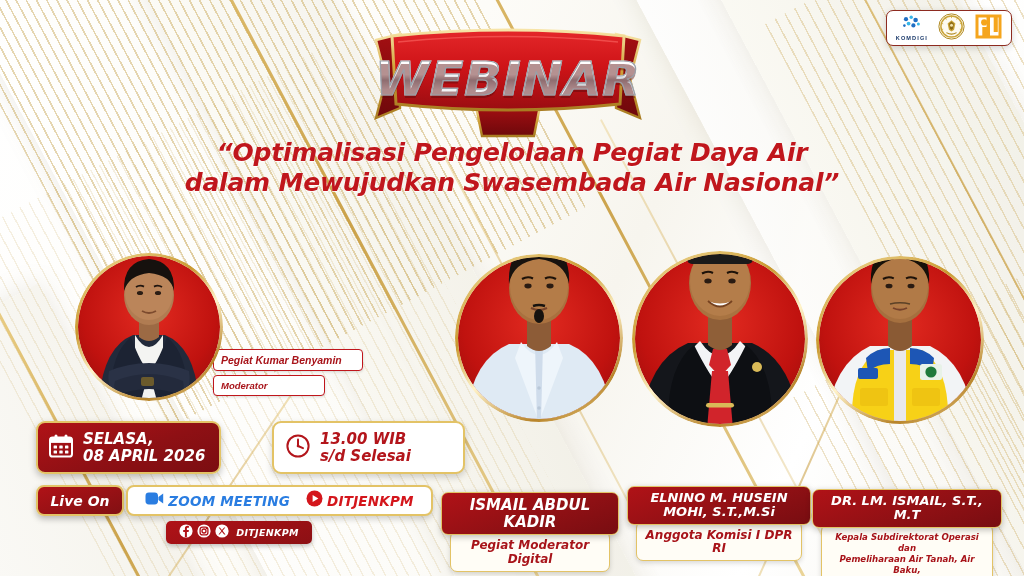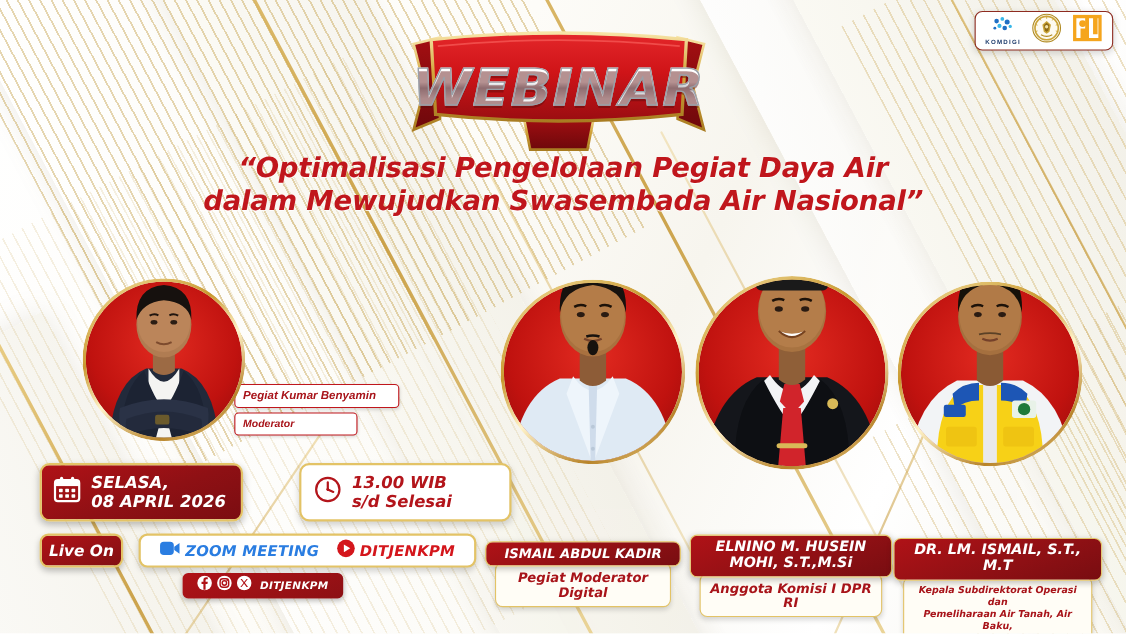--- a/index.html
+++ b/index.html
@@ -171,21 +171,21 @@
     background:#ffffff;border:2px solid #e3c366;border-radius:9px;
     display:flex;align-items:center;gap:9px;padding:0 11px;
     box-sizing:border-box;box-shadow:0 3px 7px rgba(0,0,0,.18);margin-left:32px;
   }
   .time-text{
     color:#b3151b;font-style:italic;font-weight:bold;font-size:15px;line-height:1.12;
     font-family:"DejaVu Sans", sans-serif;
   }
 
   .liveon-box{
-    position:absolute;left:36px;top:485px;width:76px;height:31px;
+    position:absolute;left:36px;top:485px;width:88px;height:31px;
     background:linear-gradient(160deg,#b01217,#821013);
     border:2px solid #e3c366;border-radius:8px;
     display:flex;align-items:center;justify-content:center;
     box-sizing:border-box;box-shadow:0 3px 6px rgba(0,0,0,.25);
   }
   .liveon-box span{
     color:#fff;font-style:italic;font-weight:bold;font-size:14px;
     font-family:"DejaVu Sans", sans-serif;
   }
   .channels-box{
@@ -228,21 +228,21 @@
   }
   .spk .rolebar{
     background:#fffdf6;border:1.6px solid #e3c366;border-radius:7px;
     color:#a8141a;font-style:italic;font-weight:bold;
     font-family:"DejaVu Sans", sans-serif;
     padding:4px 6px;line-height:1.15;margin:-4px 9px 0 9px;
     box-shadow:0 2px 5px rgba(0,0,0,.15);
     position:relative;z-index:1;padding-top:7px;
   }
   #spk1{left:441px;top:492px;width:178px;}
-  #spk1 .namebar{font-size:12px;}
+  #spk1 .namebar{font-size:15px;}
   #spk1 .rolebar{font-size:12px;}
   #spk2{left:627px;top:486px;width:184px;}
   #spk2 .namebar{font-size:13px;}
   #spk2 .rolebar{font-size:12px;}
   #spk3{left:812px;top:489px;width:190px;}
   #spk3 .namebar{font-size:13px;}
   #spk3 .rolebar{font-size:8.6px;line-height:1.28;}
 </style>
 </head>
 <body>

